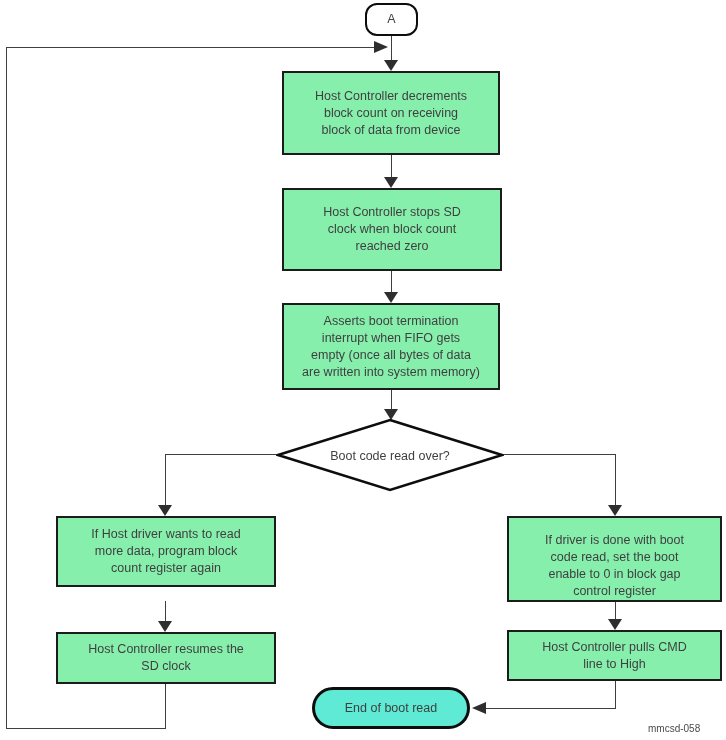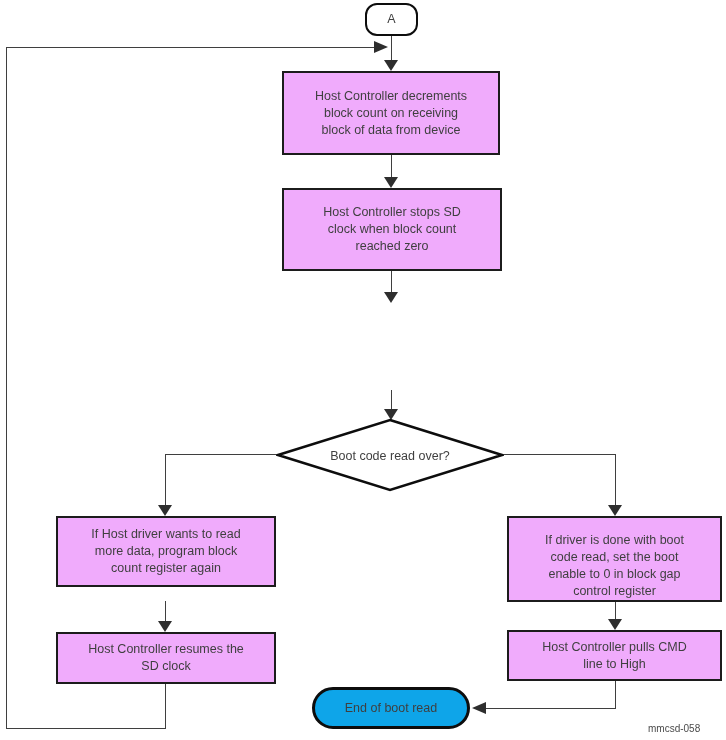--- a/index.html
+++ b/index.html
@@ -39,38 +39,38 @@
     position: absolute;
     width: 0; height: 0;
     border-top: 6px solid transparent;
     border-bottom: 6px solid transparent;
     border-right: 14px solid #2e2e2e;
   }
   
   .process {
     position: absolute;
     border: 2px solid #1c1c1c;
-    background: #f0abfc;
+    background: #86efac;
     display: flex;
     align-items: center;
     justify-content: center;
     box-sizing: border-box;
   }
   .node-text {
     white-space: pre-line;
     text-align: center;
     color: #3f3f3f;
     font-size: 12.5px;
     line-height: 17px;
   }
   .terminator {
     position: absolute;
     border: 3px solid #0d0d0d;
     border-radius: 21px;
-    background: #0ea5e9;
+    background: #5eead4;
     display: flex;
     align-items: center;
     justify-content: center;
     box-sizing: border-box;
   }
   .connector {
     position: absolute;
     border: 2px solid #0d0d0d;
     border-radius: 12px;
     background: #ffffff;
@@ -123,20 +123,26 @@
 
   <div class="process" style="left:282px; top:188px; width:220px; height:83px;">
     <span class="node-text">Host Controller stops SD
 clock when block count
 reached zero</span>
   </div>
 
   <div class="fline" style="left:391px; top:271px; width:1px; height:22px;"></div>
   <div class="arrow-down" style="left:384px; top:292px;"></div>
 
+  <div class="process" style="left:282px; top:303px; width:218px; height:87px;">
+    <span class="node-text">Asserts boot termination
+interrupt when FIFO gets
+empty (once all bytes of data
+are written into system memory)</span>
+  </div>
 
   <div class="fline" style="left:391px; top:390px; width:1px; height:20px;"></div>
   <div class="arrow-down" style="left:384px; top:409px;"></div>
 
   <div class="diamond-wrap" style="left:276px; top:418px; width:228px; height:74px;">
     <svg width="228" height="74" viewBox="0 0 228 74" style="position:absolute; left:0; top:0;">
       <polygon points="114,2 226,37 114,72 2,37" fill="#ffffff" stroke="#0d0d0d" stroke-width="2.5"></polygon>
     </svg>
     <div class="diamond-label">
       <span class="node-text">Boot code read over?</span>

